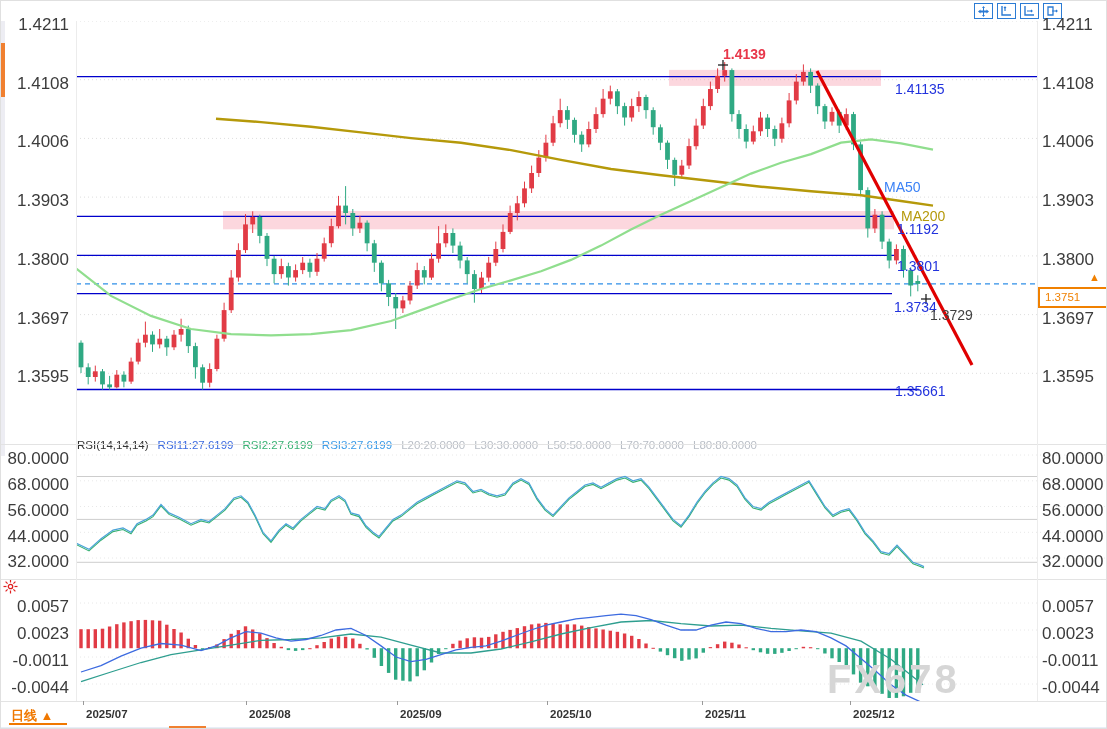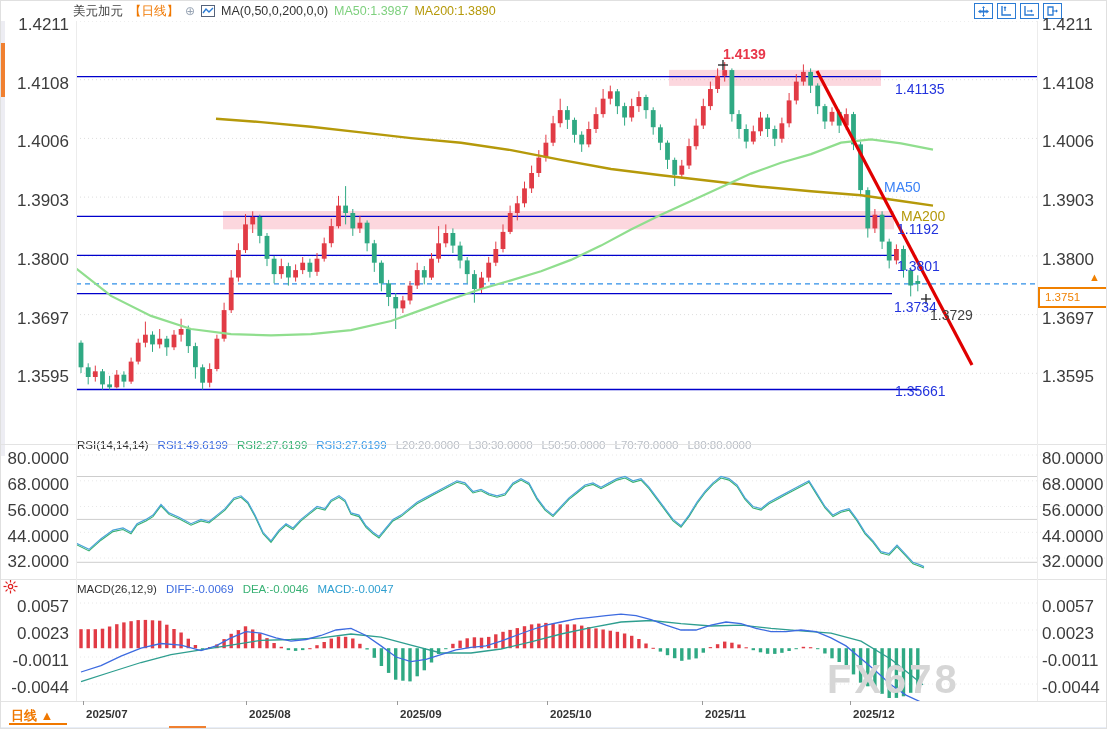--- a/index.html
+++ b/index.html
@@ -32,34 +32,20 @@
   svg{position:absolute;}
 </style>
 </head>
 <body>
 
 <div id="app">
 
   <div class="abs" style="left:0;top:20px;width:4px;height:435px;background:#ededf3;"></div>
   <div class="abs" style="left:0;top:42px;width:4px;height:54px;background:#f08030;"></div>
 
-  <div class="hdr">
-    <span>美元加元</span>
-    <span class="tag">【日线】</span>
-    <span style="color:#98a4b4;font-size:12px;">⊕</span>
-    <span style="display:inline-flex;">
-      <svg width="14" height="12" viewBox="0 0 14 12" style="position:static;">
-        <rect x="0.5" y="0.5" width="13" height="11" fill="#fff" stroke="#55627a"></rect>
-        <polyline points="2,8 5,4 8,7 12,3" fill="none" stroke="#2b7bd4" stroke-width="1.4"></polyline>
-      </svg>
-    </span>
-    <span class="ma-set">MA(0,50,0,200,0,0)</span>
-    <span class="ma50">MA50:1.3987</span>
-    <span class="ma200">MA200:1.3890</span>
-  </div>
 
   <div class="tool-icons">
     <span class="ticon">
       <svg width="11" height="11" viewBox="0 0 11 11" style="position:static;">
         <path d="M5.5 0 L7 2 H6 V4.5 H8.5 V3.5 L11 5.5 L8.5 7.5 V6.5 H6 V9 H7 L5.5 11 L4 9 H5 V6.5 H2.5 V7.5 L0 5.5 L2.5 3.5 V4.5 H5 V2 H4 Z" fill="#2b7bd4"></path>
       </svg>
     </span>
     <span class="ticon">
       <svg width="11" height="10" viewBox="0 0 11 10" style="position:static;">
         <path d="M1 0 V9 H10" stroke="#2b7bd4" stroke-width="1.4" fill="none"></path>
@@ -534,21 +520,21 @@
   <div class="plbl" style="left:896px;top:257px;">1.3801</div>
   <div class="plbl" style="left:893px;top:298px;">1.3734</div>
   <div class="plbl" style="left:929px;top:306px;color:#404040;">1.3729</div>
   <div class="plbl" style="left:894px;top:382px;">1.35661</div>
 
   <div class="curbox">1.3751</div>
   <div class="abs" style="left:1088px;top:270px;color:#f08000;font-size:11px;">▲</div>
 
   <div class="row-hdr" style="top:438px;">
     <span>RSI(14,14,14)</span>
-    <span class="blue">RSI1:49.6199</span>
+    <span class="blue">RSI11:27.6199</span>
     <span class="green">RSI2:27.6199</span>
     <span class="blue2">RSI3:27.6199</span>
     <span class="gray">L20:20.0000</span>
     <span class="gray">L30:30.0000</span>
     <span class="gray">L50:50.0000</span>
     <span class="gray">L70:70.0000</span>
     <span class="gray">L80:80.0000</span>
   </div>
 
   <div class="abs" style="left:2px;top:578px;">
@@ -559,26 +545,20 @@
           <line x1="7.5" y1="11.5" x2="7.5" y2="14.5"></line>
         <line x1="0.5" y1="7.5" x2="3.5" y2="7.5"></line>
           <line x1="11.5" y1="7.5" x2="14.5" y2="7.5"></line>
         <line x1="2.6" y1="2.6" x2="4.6" y2="4.6"></line>
           <line x1="10.4" y1="10.4" x2="12.4" y2="12.4"></line>
         <line x1="2.6" y1="12.4" x2="4.6" y2="10.4"></line>
           <line x1="10.4" y1="4.6" x2="12.4" y2="2.6"></line>
       </g>
     </svg>
   </div>
-  <div class="row-hdr" style="top:582px;">
-    <span>MACD(26,12,9)</span>
-    <span class="blue">DIFF:-0.0069</span>
-    <span class="green">DEA:-0.0046</span>
-    <span class="cyan">MACD:-0.0047</span>
-  </div>
 
   <div class="watermark">FX678</div>
 
   <div class="sep-h" style="top:443px;"></div>
   <div class="sep-h" style="top:578px;"></div>
   <div class="sep-h" style="top:700px;"></div>
   <div class="sep-v" style="left:75px;"></div>
   <div class="sep-v" style="left:1036px;"></div>
 
   <div class="abs" style="left:10px;top:706px;color:#f07800;font-size:13px;font-weight:bold;">日线 ▲</div>

